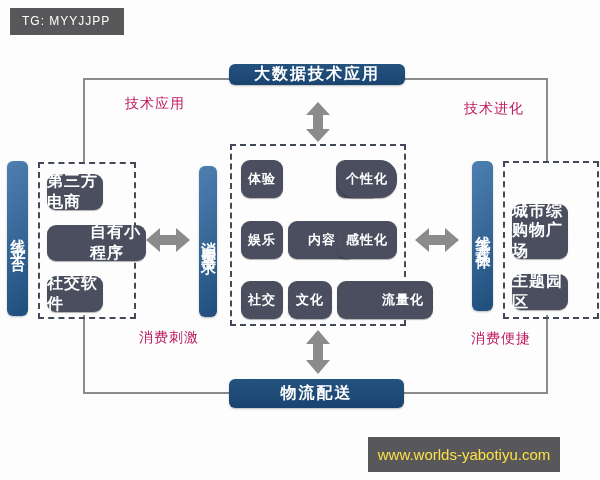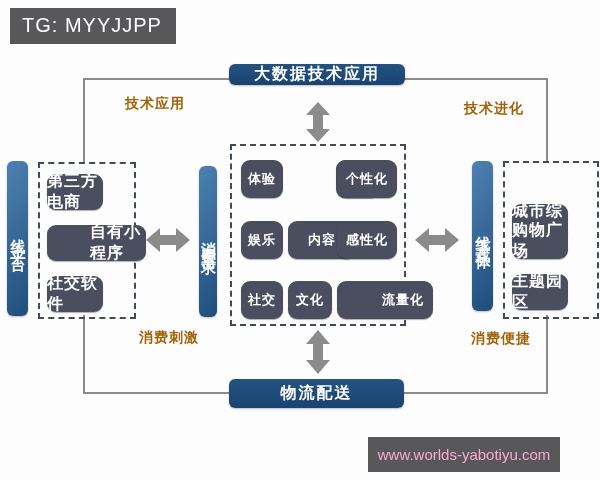--- a/index.html
+++ b/index.html
@@ -8,26 +8,26 @@
     background:#ffffff;
     font-family:"Liberation Sans", sans-serif;
     overflow:hidden;
   }
   #stage{position:relative;width:600px;height:480px;background:#fdfdfd;}
 
   
   .badge{
     position:absolute;left:10px;top:8px;
     background:#58585a;color:#fff;
-    font-size:20px;letter-spacing:1px;
+    font-size:12px;letter-spacing:1px;
     padding:6px 14px 7px 12px;
   }
   .watermark{
     position:absolute;left:368px;top:437px;width:192px;height:35px;
-    background:#58585a;color:#f9a8d4;
+    background:#58585a;color:#fde047;
     display:flex;align-items:center;justify-content:center;
     font-size:15px;
   }
 
   
   .hline,.vline{position:absolute;background:#8b8b8b;}
   .hline{height:2px;}
   .vline{width:2px;}
 
   
@@ -73,21 +73,21 @@
     background:#4a4e5f;color:#fff;font-weight:bold;
     border-radius:9px;
     display:flex;align-items:center;justify-content:center;
     box-shadow:0 1px 1px rgba(0,0,0,.3);
   }
   .side-item{width:56px;height:36px;font-size:16px;letter-spacing:1px;}
   .grid-item{height:38px;font-size:13px;letter-spacing:1px;}
 
   
   .edge-label{
-    position:absolute;color:#a16207;font-weight:bold;font-size:14px;letter-spacing:1px;
+    position:absolute;color:#be185d;font-weight:normal;font-size:14px;letter-spacing:1px;
   }
 
   .arrow{position:absolute;}
 </style>
 </head>
 <body>
 
 <div id="stage">
 
   <div class="badge">TG: MYYJJPP</div>
@@ -114,21 +114,21 @@
   <div id="right-bar" class="vbar">线下载体</div>
 
   <div id="left-dashed" class="dashed"></div>
   <div class="slate side-item" style="left:47px;top:174px;">第三方电商</div>
   <div class="slate side-item" style="left:47px;top:225px;padding-left:43px;">自有小程序</div>
   <div class="slate side-item" style="left:47px;top:276px;">社交软件</div>
 
   <div id="center-dashed" class="dashed"></div>
   <div class="slate grid-item" style="left:241px;top:160px;width:42px;">体验</div>
   <div class="slate grid-item" style="left:288px;top:160px;width:44px;margin-left:48px;">场景</div>
-  <div class="slate grid-item" style="left:337px;top:160px;width:60px;">个性化</div>
+  <div class="slate grid-item" style="left:337px;top:160px;width:60px;border-radius:17px;">个性化</div>
   <div class="slate grid-item" style="left:241px;top:221px;width:42px;">娱乐</div>
   <div class="slate grid-item" style="left:288px;top:221px;width:68px;">内容</div>
   <div class="slate grid-item" style="left:337px;top:221px;width:60px;">感性化</div>
   <div class="slate grid-item" style="left:241px;top:281px;width:42px;">社交</div>
   <div class="slate grid-item" style="left:288px;top:281px;width:44px;">文化</div>
   <div class="slate grid-item" style="left:337px;top:281px;width:60px;padding-left:36px;">流量化</div>
 
   <div id="right-dashed" class="dashed"></div>
   <div class="slate side-item" style="left:512px;top:172px;margin-top:32px;">城市综合体</div>
   <div class="slate side-item" style="left:512px;top:223px;">购物广场</div>

